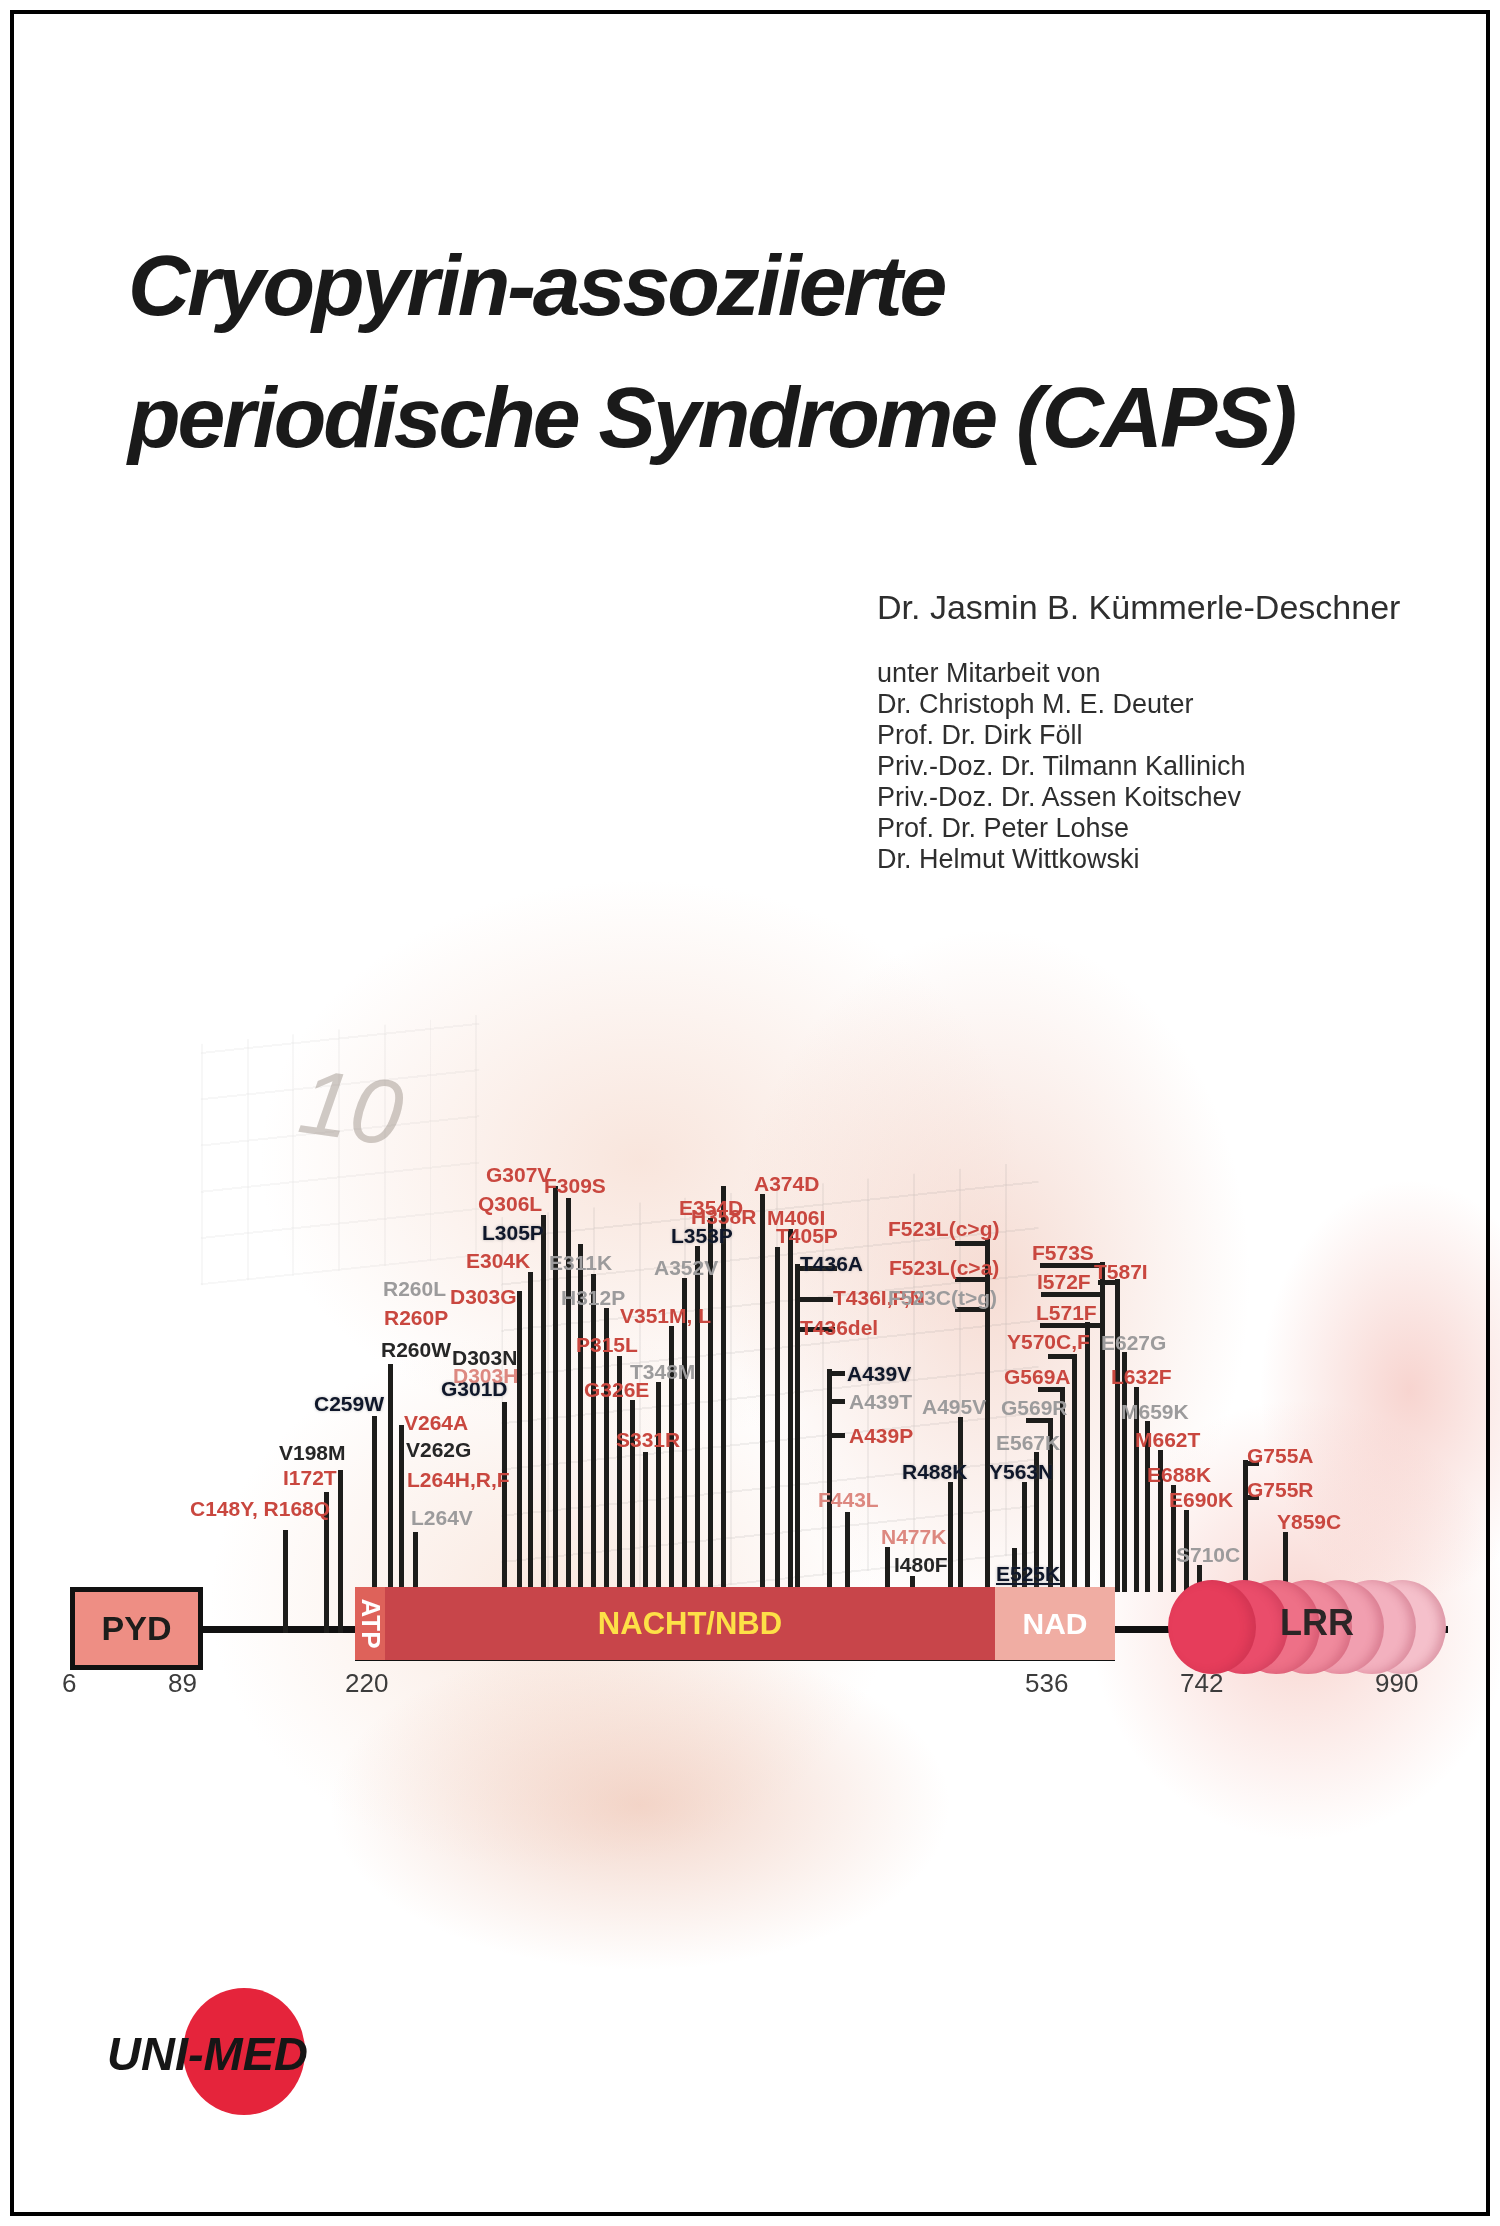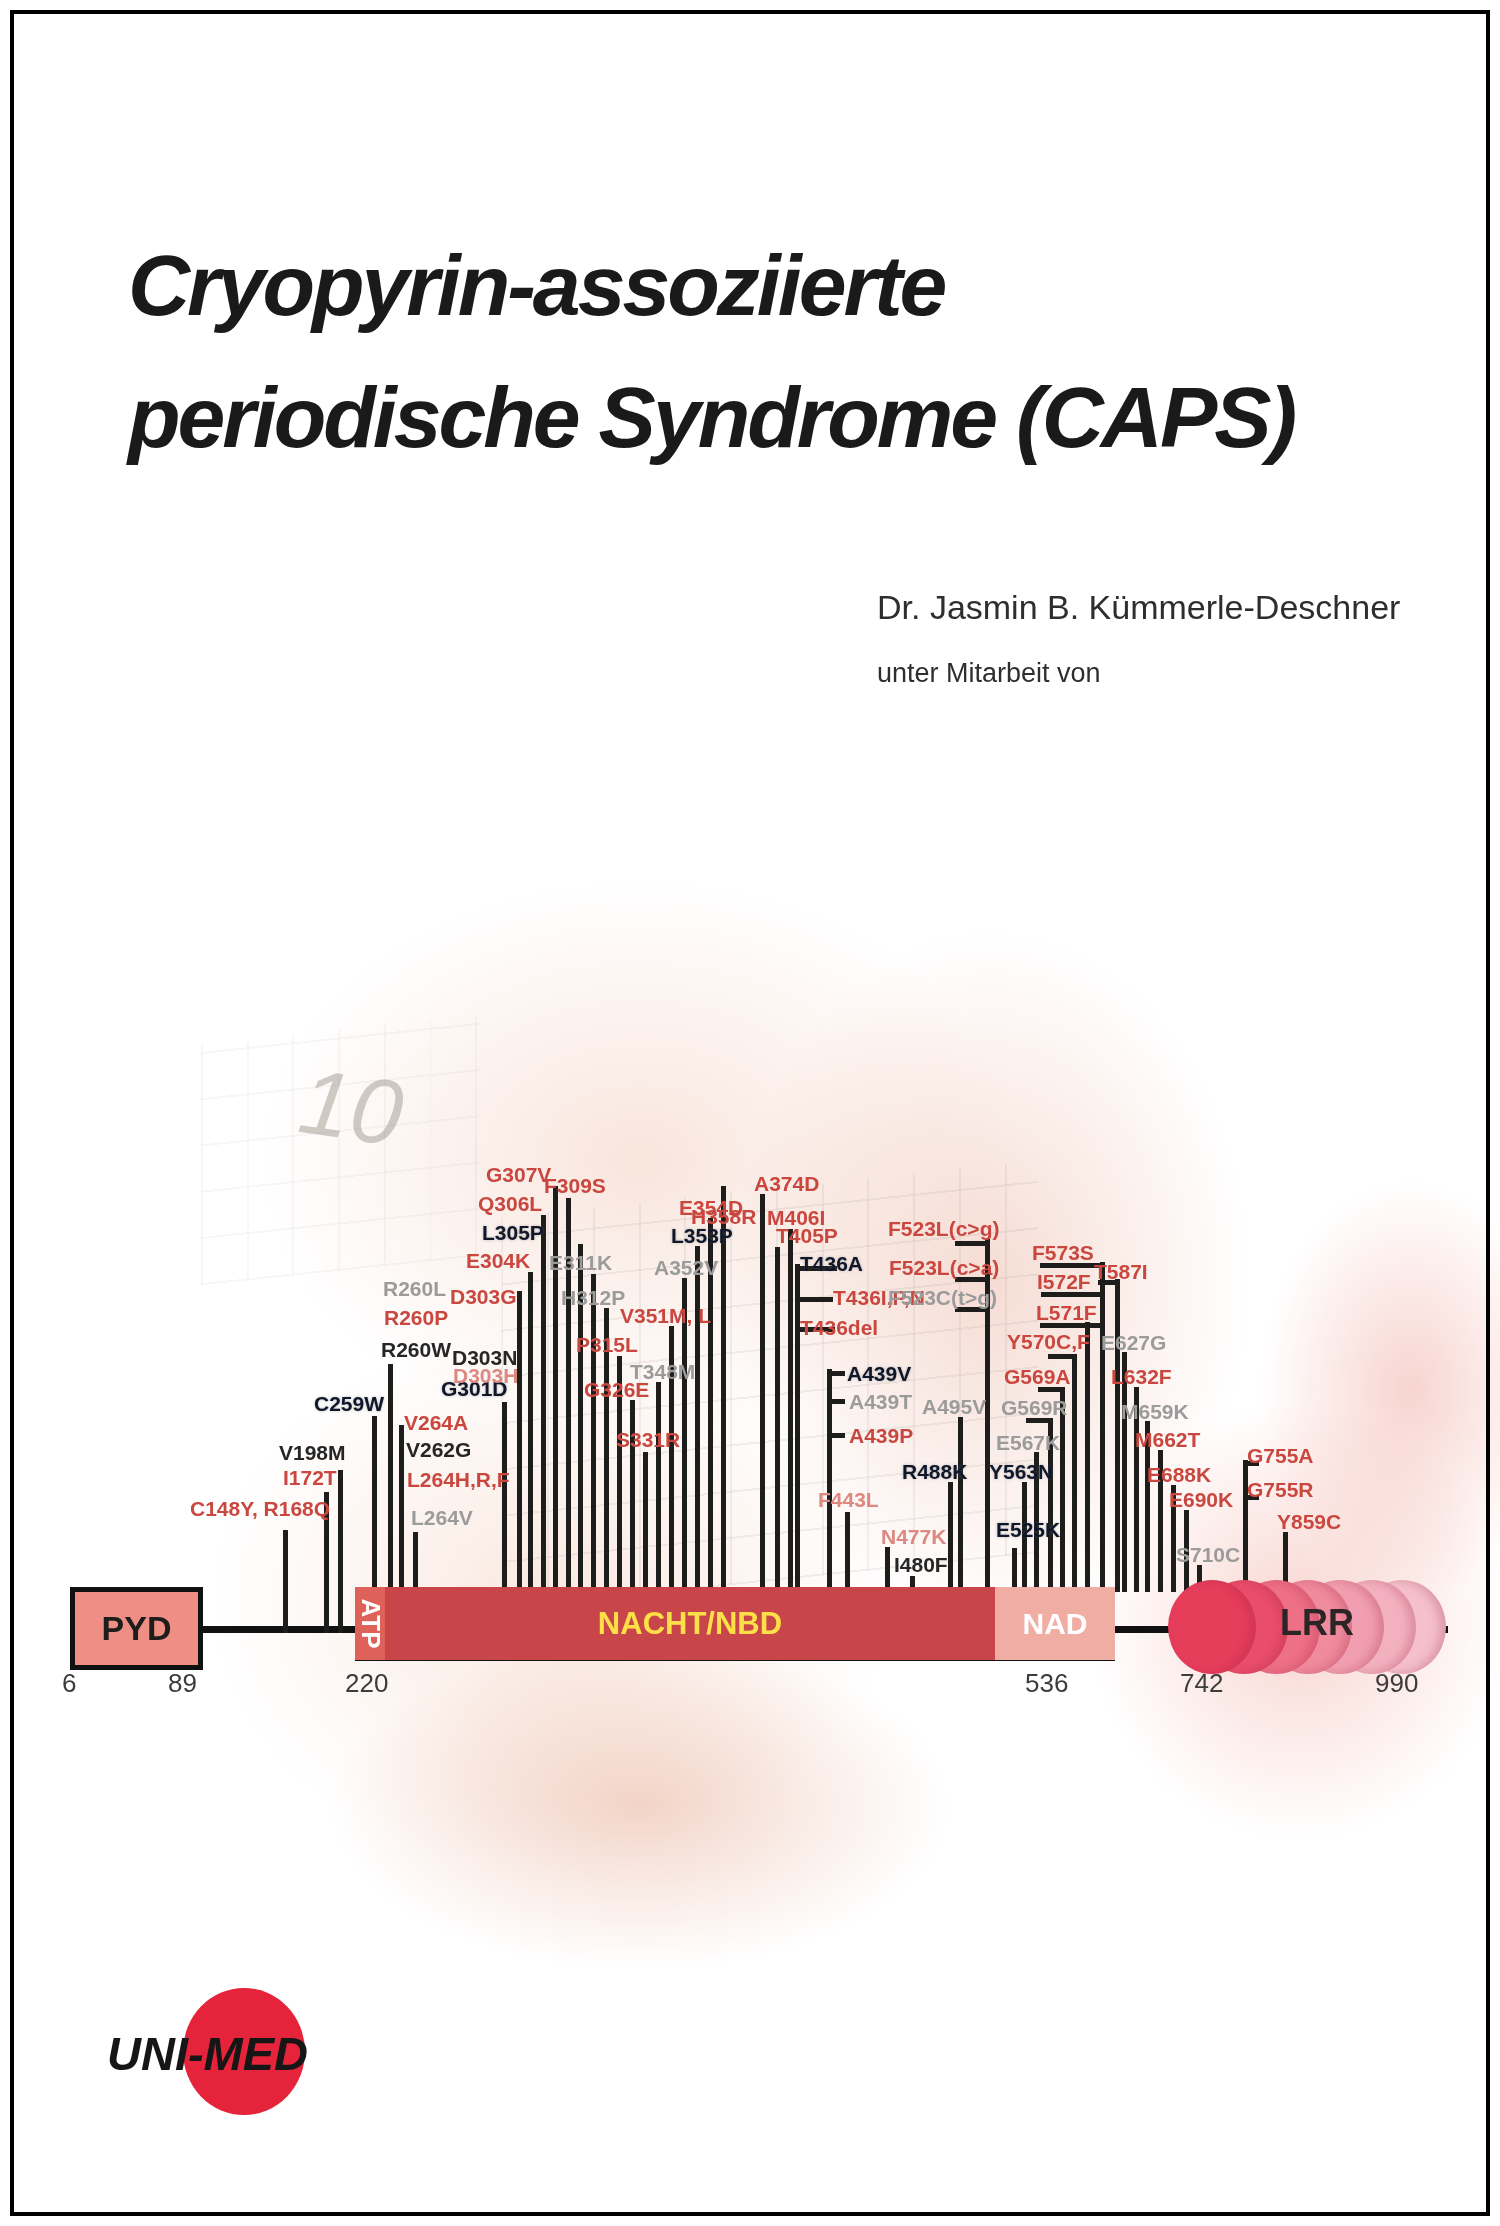--- a/index.html
+++ b/index.html
@@ -63,20 +63,28 @@
   <div class="grid" style="left:200px;top:1030px;width:280px;height:240px;opacity:.18;"></div>
   <div class="bg-ten" style="left:300px;top:1055px;">10</div>
 </div>
 
 <div class="title" style="top:236px;">Cryopyrin-assoziierte</div>
 <div class="title" style="top:368px;">periodische Syndrome (CAPS)</div>
 
 <div class="author">Dr. Jasmin B. Kümmerle-Deschner</div>
 <div class="contribs">
   <div>unter Mitarbeit von</div>
+  <div id="contrib-list">
+      <div>Dr. Christoph M. E. Deuter</div>
+      <div>Prof. Dr. Dirk Föll</div>
+      <div>Priv.-Doz. Dr. Tilmann Kallinich</div>
+      <div>Priv.-Doz. Dr. Assen Koitschev</div>
+      <div>Prof. Dr. Peter Lohse</div>
+      <div>Dr. Helmut Wittkowski</div>
+    </div>
 </div>
 
 <div id="diagram">
     <div class="backbone" style="left: 193px; top: 1626px; width: 162px;"></div>
     <div class="backbone" style="left: 1115px; top: 1626px; width: 85px;"></div>
     <div class="backbone" style="left: 1390px; top: 1626px; width: 58px;"></div>
     <div class="backbone" style="left: 355px; top: 1654px; width: 760px;"></div>
     <div class="stem" style="left: 283px; top: 1530px; height: 103px;"></div>
     <div class="stem" style="left: 324px; top: 1492px; height: 141px;"></div>
     <div class="stem" style="left: 338px; top: 1470px; height: 163px;"></div>
@@ -216,21 +224,21 @@
     <div class="mlabel c-red" style="left: 889px; top: 1256px;">F523L(c&gt;a)</div>
     <div class="mlabel c-gray" style="left: 888px; top: 1286px;">F523C(t&gt;g)</div>
     <div class="mlabel c-white" style="left: 847px; top: 1362px;">A439V</div>
     <div class="mlabel c-gray" style="left: 849px; top: 1390px;">A439T</div>
     <div class="mlabel c-red" style="left: 849px; top: 1424px;">A439P</div>
     <div class="mlabel c-gray" style="left: 922px; top: 1395px;">A495V</div>
     <div class="mlabel c-white" style="left: 896px; top: 1460px; padding-left: 6px;">R488K</div>
     <div class="mlabel c-red2" style="left: 818px; top: 1488px;">F443L</div>
     <div class="mlabel c-red2" style="left: 881px; top: 1525px;">N477K</div>
     <div class="mlabel c-black" style="left: 894px; top: 1553px;">I480F</div>
-    <div class="mlabel c-white" style="left: 996px; top: 1518px;">E525K</div>
+    <div class="mlabel c-white" style="left: 996px; top: 1562px; text-decoration: underline;">E525K</div>
     <div class="mlabel c-white" style="left: 989px; top: 1460px;">Y563N</div>
     <div class="mlabel c-gray" style="left: 996px; top: 1431px;">E567K</div>
     <div class="mlabel c-gray" style="left: 1001px; top: 1396px;">G569R</div>
     <div class="mlabel c-red" style="left: 1004px; top: 1365px;">G569A</div>
     <div class="mlabel c-red" style="left: 1007px; top: 1330px;">Y570C,F</div>
     <div class="mlabel c-red" style="left: 1036px; top: 1301px;">L571F</div>
     <div class="mlabel c-red" style="left: 1037px; top: 1270px;">I572F</div>
     <div class="mlabel c-red" style="left: 1032px; top: 1241px;">F573S</div>
     <div class="mlabel c-red" style="left: 1094px; top: 1260px;">T587I</div>
     <div class="mlabel c-gray" style="left: 1101px; top: 1331px;">E627G</div>

